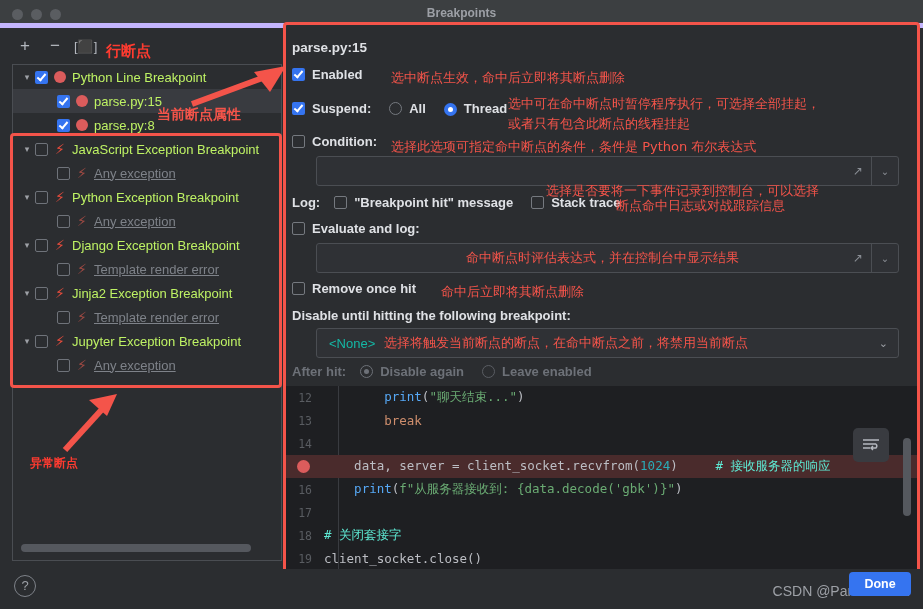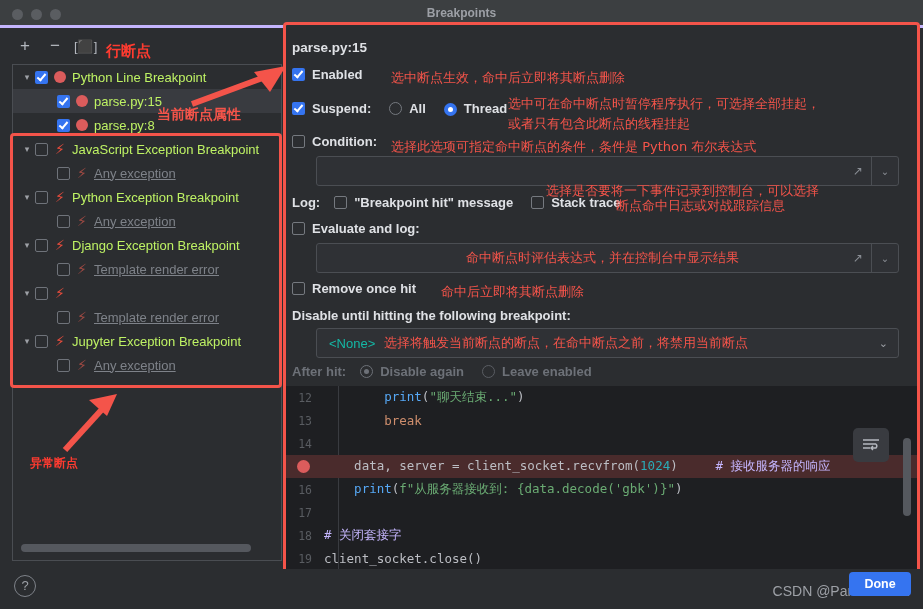--- a/index.html
+++ b/index.html
@@ -13,21 +13,21 @@
     position: relative;
     width: 923px; height: 609px;
     background: #2b2d30;
     overflow: hidden;
   }
 
   
   .titlebar {
     position: absolute; left: 0; top: 0; width: 923px; height: 28px;
     background: #3c3f41;
-    border-bottom: 3px solid #c4b5fd;
+    border-bottom: 5px solid #c4b5fd;
   }
   .traffic { position: absolute; left: 12px; top: 9px; display: flex; gap: 8px; }
   .dot { width: 11px; height: 11px; border-radius: 50%; background: #5a5d61; }
   .titletext {
     position: absolute; left: 0; top: 6px; width: 923px;
     text-align: center; color: #9da0a6; font-size: 12px; font-weight: bold;
   }
 
   
   .left-toolbar { position: absolute; left: 12px; top: 36px; width: 270px; height: 26px; }
@@ -183,21 +183,21 @@
   .gut-dot {
     width: 34px; flex: 0 0 34px; display: flex; align-items: center; justify-content: center;
   }
   .gut-dot i { width: 13px; height: 13px; border-radius: 50%; background: #db5c5c; display: block; }
   .vbar { position: absolute; left: 52px; top: 0; width: 1px; height: 100%; background: #393b40; }
   .ctxt { padding-left: 4px; }
   .k  { color: #cf8e6d; }
   .s  { color: #6aab73; }
   .n  { color: #2aacb8; }
   .f  { color: #56a8f5; }
-  .c  { color: #c4b5fd; }
+  .c  { color: #5eead4; }
   .p  { color: #bcbec4; }
   .fs { color: #6aab73; }
 
   .wrap-btn {
     position: absolute; right: 28px; top: 42px; width: 36px; height: 34px;
     background: #393b40; border-radius: 5px;
     display: flex; align-items: center; justify-content: center;
   }
   .vscroll {
     position: absolute; right: 6px; top: 52px; width: 8px; height: 78px;
@@ -295,20 +295,21 @@
         <div class="tree-row" style="padding-left: 28px;">
           <span class="chev empty">▾</span>
           <span class="cb off"></span>
           <span class="bolt dim">⚡</span>
           <span class="tlabel dim">Template render error</span>
         </div>
         <div class="tree-row">
           <span class="chev">▾</span>
           <span class="cb off"></span>
           <span class="bolt">⚡</span>
+          <span class="tlabel">Jinja2 Exception Breakpoint</span>
         </div>
         <div class="tree-row" style="padding-left: 28px;">
           <span class="chev empty">▾</span>
           <span class="cb off"></span>
           <span class="bolt dim">⚡</span>
           <span class="tlabel dim">Template render error</span>
         </div>
         <div class="tree-row">
           <span class="chev">▾</span>
           <span class="cb off"></span>

